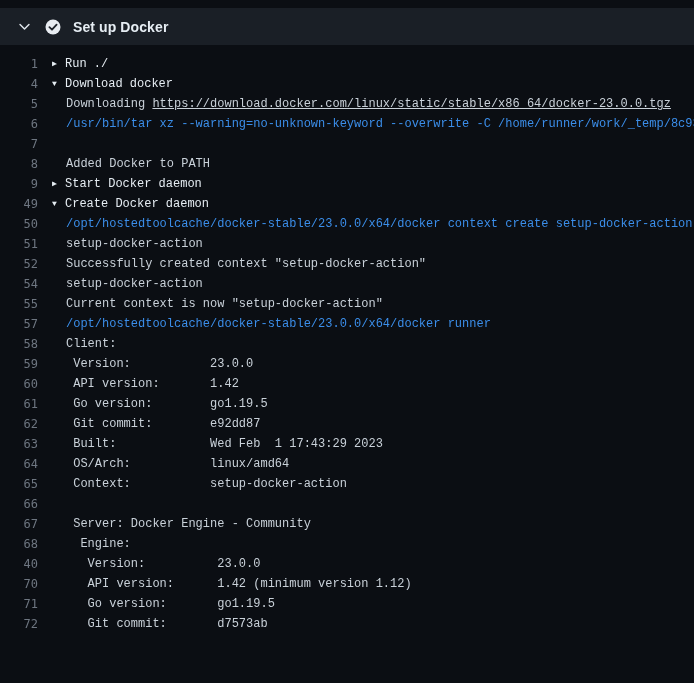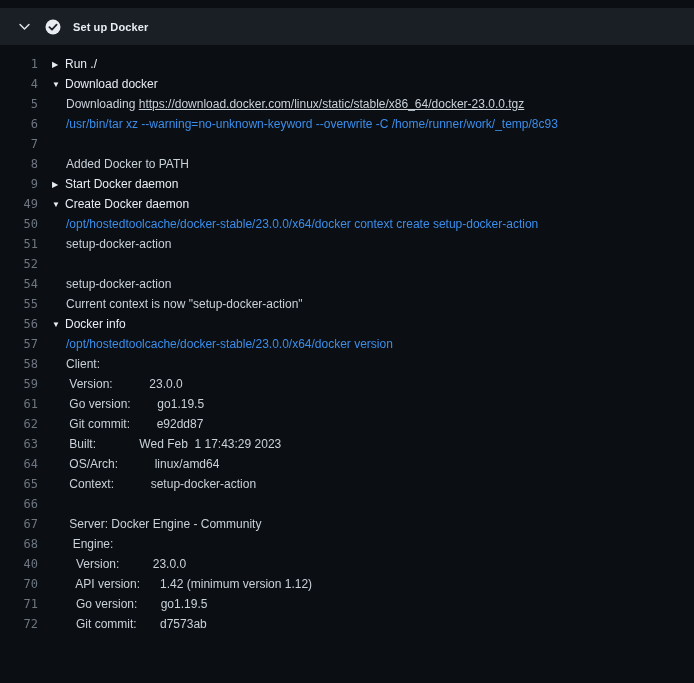--- a/index.html
+++ b/index.html
@@ -31,21 +31,21 @@
   }
   .status-icon {
     margin-left: 14px;
     width: 16px;
     height: 16px;
     flex: none;
   }
   .step-title {
     margin-left: 12px;
     color: var(--group-title, #e6edf3);
-    font-size: 11px;
+    font-size: 14px;
     font-weight: 600;
     letter-spacing: .1px;
   }
   .log {
     padding-top: 9px;
   }
   .log-line {
     display: flex;
     align-items: center;
     height: 20px;
@@ -56,21 +56,21 @@
     flex: none;
     width: 52px;
     text-align: right;
     padding-right: 14px;
     color: var(--line-number, #6e7681);
     font-family: "DejaVu Sans Mono", "Liberation Mono", monospace;
     font-size: 12px;
     cursor: pointer;
   }
   .line-content {
-    font-family: Liberation Sans, sans-serif;
+    font-family: Liberation Mono, monospace;
     font-size: 12px;
     color: var(--log-text, #c9d1d9);
     white-space: pre;
     overflow: hidden;
     flex: 1;
   }
   .line-content.indent { padding-left: 14px; }
   .line-content.group { color: var(--group-title, #e6edf3); cursor: pointer; }
   .line-content.command { color: var(--command-blue, #3b8eea); }
   .arrow {
@@ -104,27 +104,27 @@
     <div class="log-line"><span class="line-num">1</span><span class="line-content group"><span class="arrow">▶</span><span>Run ./</span></span></div>
     <div class="log-line"><span class="line-num">4</span><span class="line-content group"><span class="arrow">▼</span><span>Download docker</span></span></div>
     <div class="log-line"><span class="line-num">5</span><span class="line-content indent"><span>Downloading </span><span class="url">https://download.docker.com/linux/static/stable/x86_64/docker-23.0.0.tgz</span></span></div>
     <div class="log-line"><span class="line-num">6</span><span class="line-content command indent">/usr/bin/tar xz --warning=no-unknown-keyword --overwrite -C /home/runner/work/_temp/8c93</span></div>
     <div class="log-line"><span class="line-num">7</span></div>
     <div class="log-line"><span class="line-num">8</span><span class="line-content indent">Added Docker to PATH</span></div>
     <div class="log-line"><span class="line-num">9</span><span class="line-content group"><span class="arrow">▶</span><span>Start Docker daemon</span></span></div>
     <div class="log-line"><span class="line-num">49</span><span class="line-content group"><span class="arrow">▼</span><span>Create Docker daemon</span></span></div>
     <div class="log-line"><span class="line-num">50</span><span class="line-content command indent">/opt/hostedtoolcache/docker-stable/23.0.0/x64/docker context create setup-docker-action </span></div>
     <div class="log-line"><span class="line-num">51</span><span class="line-content indent">setup-docker-action</span></div>
-    <div class="log-line"><span class="line-num">52</span></div>
+    <div class="log-line"><span class="line-num">52</span><span class="line-content indent">Successfully created context "setup-docker-action"</span></div>
     <div class="log-line"><span class="line-num">54</span><span class="line-content indent">setup-docker-action</span></div>
     <div class="log-line"><span class="line-num">55</span><span class="line-content indent">Current context is now "setup-docker-action"</span></div>
-    <div class="log-line"><span class="line-num">56</span><span class="line-content group"><span class="arrow">▼</span><span>Docker info</span></span></div>
-    <div class="log-line"><span class="line-num">57</span><span class="line-content command indent">/opt/hostedtoolcache/docker-stable/23.0.0/x64/docker version</span></div>
+    <div class="log-line"><span class="line-num">57</span><span class="line-content command indent">/opt/hostedtoolcache/docker-stable/23.0.0/x64/docker runner</span></div>
     <div class="log-line"><span class="line-num">58</span><span class="line-content indent">Client:</span></div>
     <div class="log-line"><span class="line-num">59</span><span class="line-content indent"> Version:           23.0.0</span></div>
+    <div class="log-line"><span class="line-num">60</span><span class="line-content indent"> API version:       1.42</span></div>
     <div class="log-line"><span class="line-num">61</span><span class="line-content indent"> Go version:        go1.19.5</span></div>
     <div class="log-line"><span class="line-num">62</span><span class="line-content indent"> Git commit:        e92dd87</span></div>
     <div class="log-line"><span class="line-num">63</span><span class="line-content indent"> Built:             Wed Feb  1 17:43:29 2023</span></div>
     <div class="log-line"><span class="line-num">64</span><span class="line-content indent"> OS/Arch:           linux/amd64</span></div>
     <div class="log-line"><span class="line-num">65</span><span class="line-content indent"> Context:           setup-docker-action</span></div>
     <div class="log-line"><span class="line-num">66</span><span class="line-content indent"></span></div>
     <div class="log-line"><span class="line-num">67</span><span class="line-content indent"> Server: Docker Engine - Community</span></div>
     <div class="log-line"><span class="line-num">68</span><span class="line-content indent">  Engine:</span></div>
     <div class="log-line"><span class="line-num">40</span><span class="line-content indent">   Version:          23.0.0</span></div>
     <div class="log-line"><span class="line-num">70</span><span class="line-content indent">   API version:      1.42 (minimum version 1.12)</span></div>

